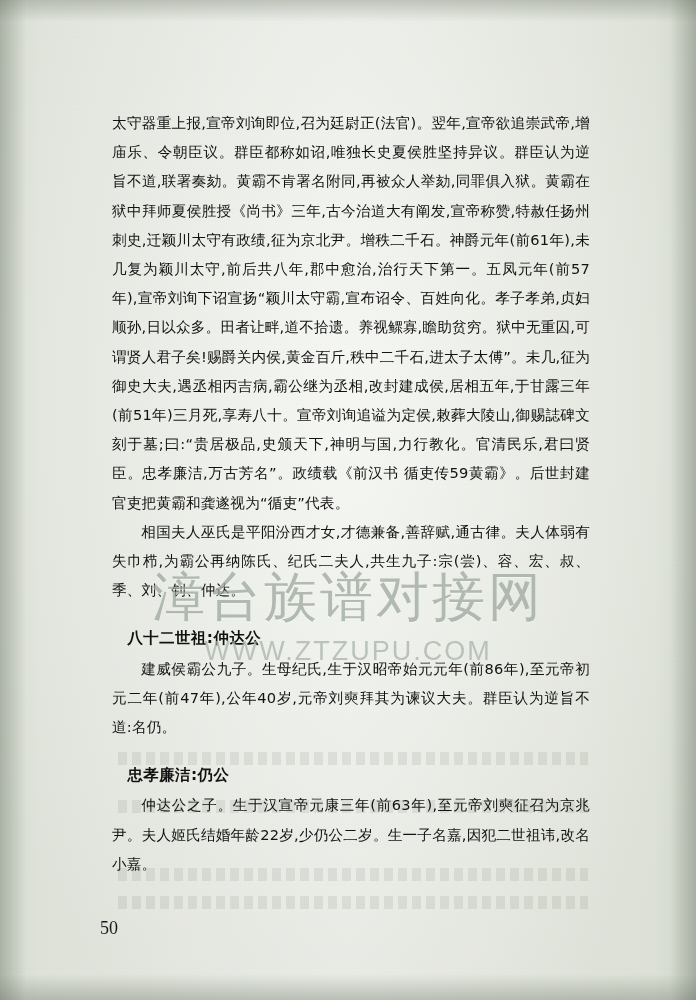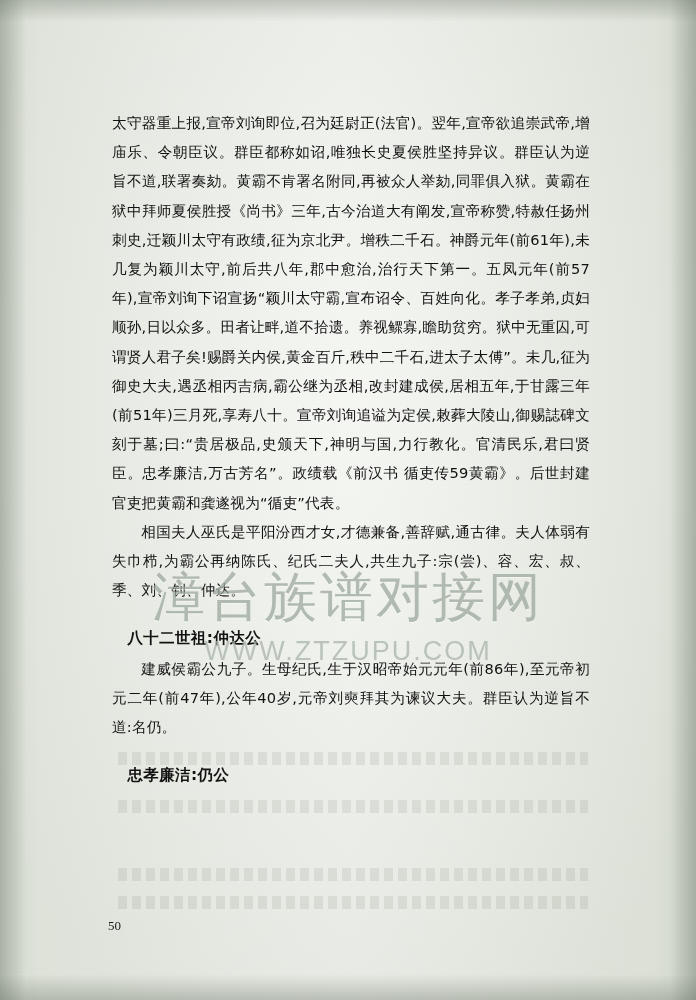--- a/index.html
+++ b/index.html
@@ -53,23 +53,23 @@
     line-height: 29.2px;
     padding-top: 14px;
     text-indent: 1em;
     letter-spacing: 0.5px;
   }
   .section-block {
     margin-top: 6px;
   }
   .page-number {
     position: absolute;
-    left: 108px;
+    left: 100px;
     top: 918px;
-    font-size: 13px;
+    font-size: 18px;
     color: #1a1a1a;
     font-family: "Liberation Serif", serif;
   }
   
   .watermark {
     position: absolute;
     left: 0;
     top: 562px;
     width: 696px;
     text-align: center;
@@ -141,20 +141,21 @@
     <p class="para">太守器重上报,宣帝刘询即位,召为廷尉正(法官)。翌年,宣帝欲追崇武帝,增庙乐、令朝臣议。群臣都称如诏,唯独长史夏侯胜坚持异议。群臣认为逆旨不道,联署奏劾。黄霸不肯署名附同,再被众人举劾,同罪俱入狱。黄霸在狱中拜师夏侯胜授《尚书》三年,古今治道大有阐发,宣帝称赞,特赦任扬州刺史,迁颖川太守有政绩,征为京北尹。增秩二千石。神爵元年(前61年),未几复为颖川太守,前后共八年,郡中愈治,治行天下第一。五凤元年(前57年),宣帝刘询下诏宣扬“颖川太守霸,宣布诏令、百姓向化。孝子孝弟,贞妇顺孙,日以众多。田者让畔,道不拾遗。养视鳏寡,瞻助贫穷。狱中无重囚,可谓贤人君子矣!赐爵关内侯,黄金百斤,秩中二千石,进太子太傅”。未几,征为御史大夫,遇丞相丙吉病,霸公继为丞相,改封建成侯,居相五年,于甘露三年(前51年)三月死,享寿八十。宣帝刘询追谥为定侯,敕葬大陵山,御赐誌碑文刻于墓;曰:“贵居极品,史颁天下,神明与国,力行教化。官清民乐,君曰贤臣。忠孝廉洁,万古芳名”。政绩载《前汉书 循吏传59黄霸》。后世封建官吏把黄霸和龚遂视为“循吏”代表。</p>
     <p class="para indent">相国夫人巫氏是平阳汾西才女,才德兼备,善辞赋,通古律。夫人体弱有失巾栉,为霸公再纳陈氏、纪氏二夫人,共生九子:宗(尝)、容、宏、叔、季、刘、钊、仲达。</p>
 
     <div class="section-block">
       <p class="section-head">八十二世祖:仲达公</p>
       <p class="para indent">建威侯霸公九子。生母纪氏,生于汉昭帝始元元年(前86年),至元帝初元二年(前47年),公年40岁,元帝刘奭拜其为谏议大夫。群臣认为逆旨不道:名仍。</p>
     </div>
 
     <div class="section-block">
       <p class="section-head">忠孝廉洁:仍公</p>
+      <p class="para indent">仲达公之子。生于汉宣帝元康三年(前63年),至元帝刘奭征召为京兆尹。夫人姬氏结婚年龄22岁,少仍公二岁。生一子名嘉,因犯二世祖讳,改名小嘉。</p>
     </div>
   </div>
 
   <div class="watermark">
     <div class="wm-main">漳台族谱对接网</div>
     <div class="wm-sub">WWW.ZTZUPU.COM</div>
   </div>
 
   <div class="page-number">50</div>
 

